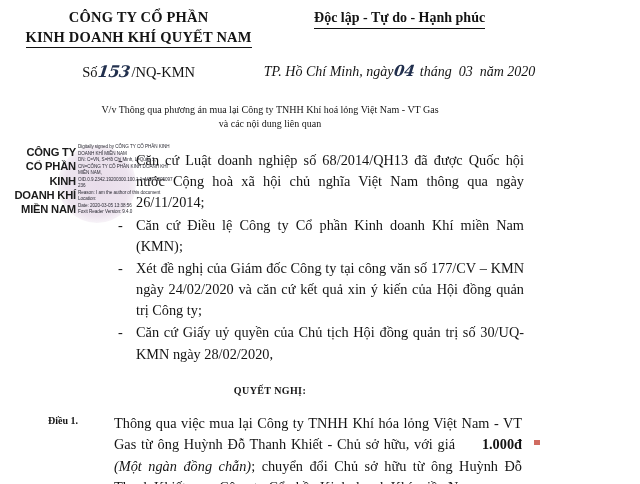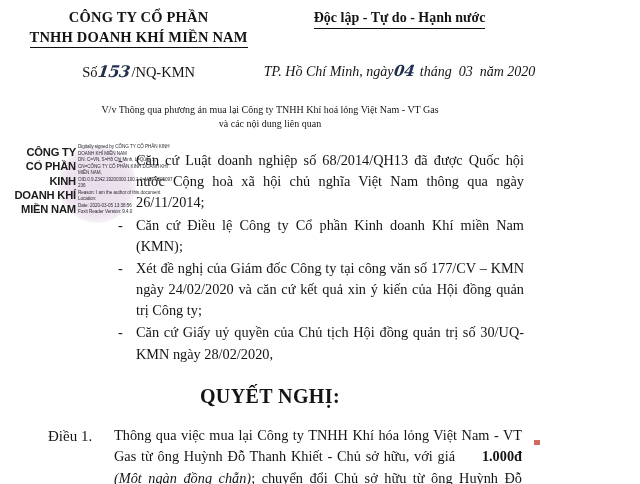--- a/index.html
+++ b/index.html
@@ -161,21 +161,21 @@
   .clause .dash {
     position: absolute;
     left: 0;
     top: 0;
   }
 
   
   .resolve {
     text-align: center;
     font-weight: bold;
-    font-size: 20px;
+    font-size: 10px;
     letter-spacing: .4px;
     margin-top: 20px;
   }
 
   .article {
     margin-top: 17px;
     padding-left: 48px;
     padding-right: 18px;
     position: relative;
   }
@@ -183,22 +183,22 @@
     font-size: 14.3px;
     line-height: 1.5;
     text-align: justify;
     padding-left: 66px;
     position: relative;
   }
   .art-label {
     position: absolute;
     left: 0;
     top: 0;
-    font-weight: normal;
-    font-size: 15px;
+    font-weight: bold;
+    font-size: 10px;
     white-space: nowrap;
   }
   .art-body i { font-style: italic; }
   .art-body b { font-weight: bold; margin-left: 22px; }
 
   
   .sig-wrap {
     position: absolute;
     left: 0px;
     top: 143px;
@@ -269,24 +269,24 @@
   }
 </style>
 </head>
 <body>
 
 <div id="page">
 
   <div class="header">
     <div class="hdr-left">
       <div class="org-line1">CÔNG TY CỔ PHẦN</div>
-      <div class="org-line2">TNHH DOANH KHÍ MIỀN NAM</div>
+      <div class="org-line2">KINH DOANH KHÍ QUYẾT NAM</div>
     </div>
     <div class="hdr-right">
-      <div class="nation-line2">Độc lập - Tự do - Hạnh nước</div>
+      <div class="nation-line2">Độc lập - Tự do - Hạnh phúc</div>
     </div>
   </div>
 
   <div class="docnum-row">
     <div class="docnum"><span>Số</span><span class="hand">153</span><span>/NQ-KMN</span></div>
     <div class="place-date"><span>TP. Hồ Chí Minh, ngày</span><span class="hand-small">04</span> <span>tháng</span>&nbsp; <span>03</span>&nbsp; <span>năm</span> <span>2020</span></div>
   </div>
 
   <div class="title-block">
     <div class="t-vv">

